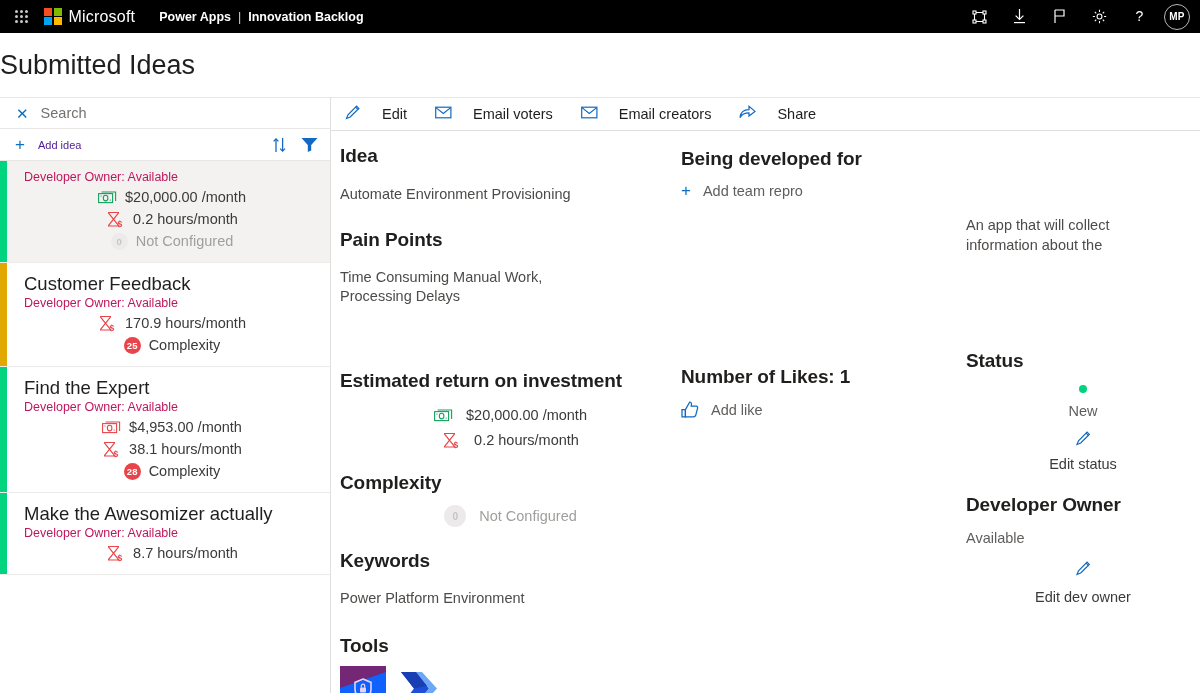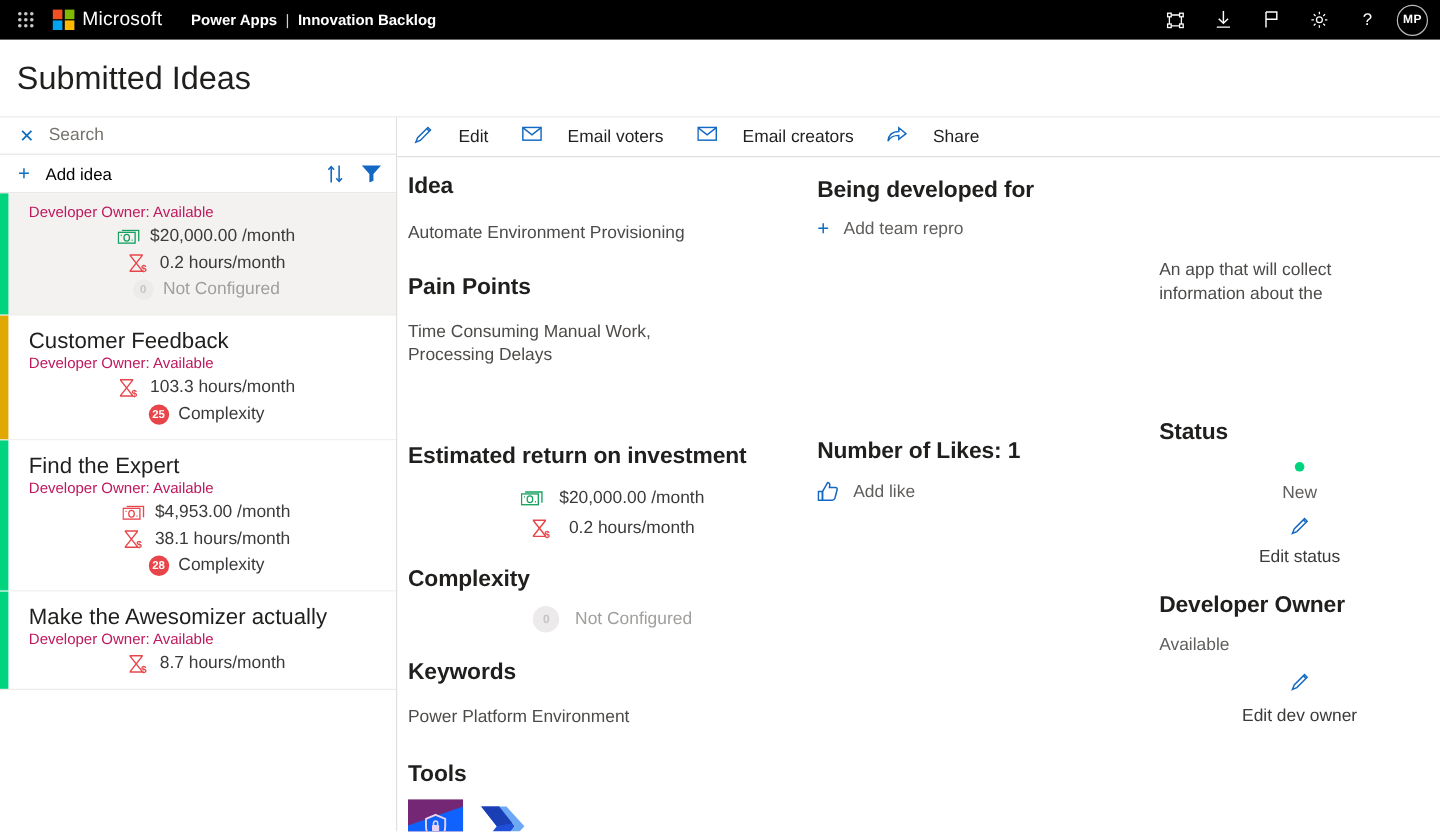--- a/index.html
+++ b/index.html
@@ -34,41 +34,41 @@
   .ticon svg { display: block; }
   .avatar {
     width: 26px; height: 26px; border-radius: 50%; border: 1px solid #b9b9b9;
     display: flex; align-items: center; justify-content: center;
     font-size: 10px; font-weight: bold; letter-spacing: .3px; cursor: pointer;
   }
 
   
   .page-header {
     height: 65px; border-bottom: 1px solid #e6e6e6;
-    display: flex; align-items: center; padding-left: 14px; background: #fff;
+    display: flex; align-items: center; background: #fff;
   }
   .page-title { font-size: 27px; font-weight: 400; color: #201f1e; }
 
   
   .body-wrap { display: flex; height: 595px; }
 
   
   .sidebar { width: 331px; border-right: 1px solid #e1dfdd; display: flex; flex-direction: column; background:#fff; }
   .search-row {
     height: 31px; display: flex; align-items: center; padding-left: 16px;
     border-bottom: 1px solid #e9e7e5; gap: 12px; cursor: text;
   }
   .search-x { color: #106ebe; font-size: 15px; line-height: 1; }
   .search-ph { color: #75716d; font-size: 14.5px; }
   .addrow {
     height: 32px; display: flex; align-items: center; padding: 0 12px 0 15px;
     border-bottom: 1px solid #e9e7e5;
   }
   .plus { color: #106ebe; font-size: 17px; line-height: 1; font-weight: 300; }
-  .add-label { font-size: 14px; color: #000000; margin-left: 13px; }
+  .add-label { font-size: 11px; color: #4c1d95; margin-left: 13px; }
   .side-tools { margin-left: auto; display: flex; align-items: center; gap: 14px; }
   .side-tools span { cursor: pointer; display: flex; }
 
   .cards { flex: 1; overflow: hidden; }
   .card {
     display: flex; border-bottom: 1px solid #edebe9; cursor: pointer; background: #fff;
   }
   .card.selected { background: #f3f2f1; }
   .accent { width: 7px; flex: 0 0 7px; }
   .card-body { padding: 9px 10px 10px 17px; flex: 1; min-width: 0; }
@@ -256,21 +256,21 @@
         <div class="card-body">
           <div class="card-title">Customer Feedback</div>
           <div class="card-sub">Developer Owner: Available</div>
           <div class="metric">
             <span class="ic">
               <svg width="19" height="17" viewBox="0 0 19 17" fill="none" stroke="#e8454a" stroke-width="1.2">
                 <path d="M2 1.5 h11 M2 15 h11 M2.4 1.8 L12.6 14.7 M12.6 1.8 L2.4 14.7"></path>
                 <text x="11.6" y="16" font-family="Liberation Sans, sans-serif" font-size="8.5" fill="#e8454a" stroke="none" font-weight="bold">$</text>
               </svg>
             </span>
-            <span class="metric-txt">103.3 hours/month</span>
+            <span class="metric-txt">170.9 hours/month</span>
           </div>
           <div class="metric">
             <span class="badge-num" style="background:#e8454a">25</span>
             <span class="metric-txt">Complexity</span>
           </div>
         </div>
       </div>
 
       <div class="card">
         <div class="accent" style="background:#00d47e"></div>

